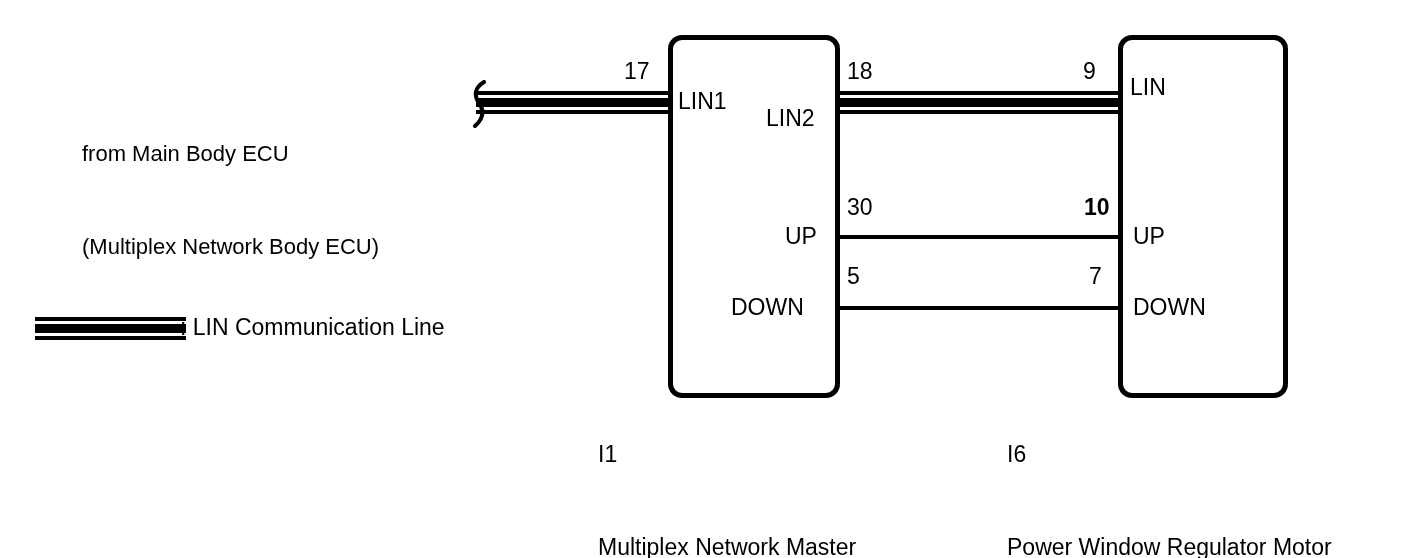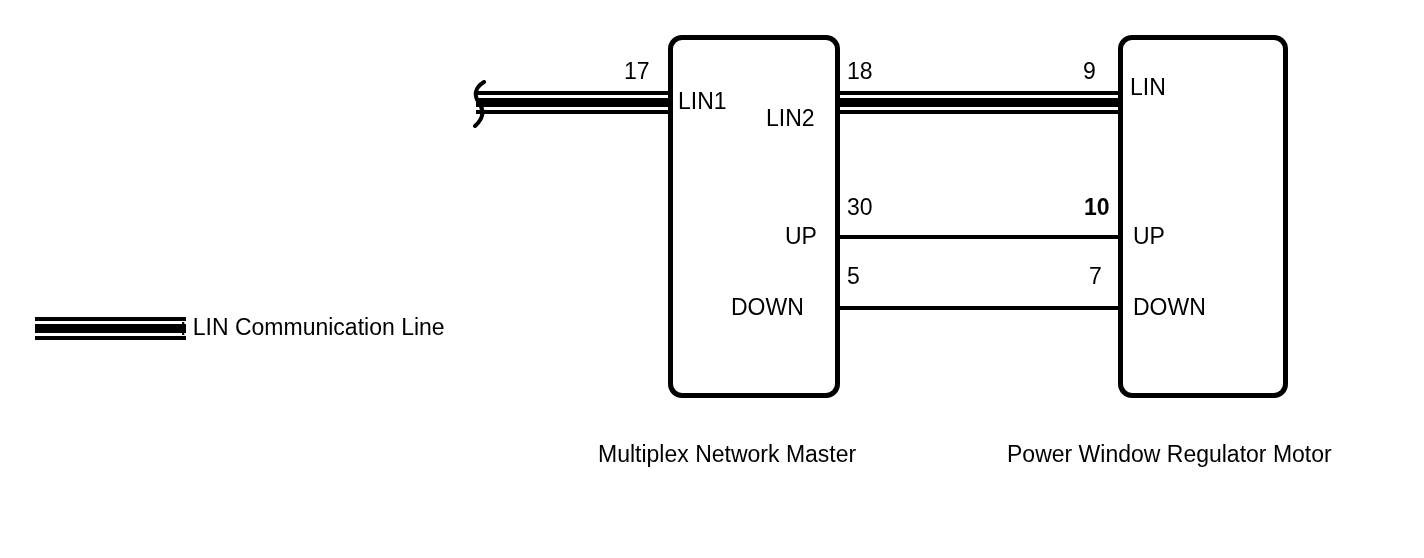--- a/index.html
+++ b/index.html
@@ -133,20 +133,24 @@
     line-height: 31px;
   }
   #cap-left  { left: 598px;  top: 377px; }
   #cap-right { left: 1007px; top: 377px; }
 </style>
 </head>
 <body>
 
 <div id="canvas">
 
+  <div class="txt source-note">
+    <div>from Main Body ECU</div>
+    <div>(Multiplex Network Body ECU)</div>
+  </div>
 
   <div class="legend-sym">
     <div class="b b1"></div>
     <div class="b b2"></div>
     <div class="b b3"></div>
   </div>
   <div class="txt legend-text">: LIN Communication Line</div>
 
   <svg id="bus-terminator" viewBox="0 0 22 48" xmlns="http://www.w3.org/2000/svg">
     <path d="M16 2 C 6 8, 6 16, 11 23 C 16 30, 16 38, 7 46" fill="none" stroke="#000000" stroke-width="4" stroke-linecap="round"></path>
@@ -182,22 +186,24 @@
   <div class="txt term" id="term-lin1">LIN1</div>
   <div class="txt term" id="term-lin2">LIN2</div>
   <div class="txt term" id="term-up-l">UP</div>
   <div class="txt term" id="term-down-l">DOWN</div>
 
   <div class="txt term" id="term-lin">LIN</div>
   <div class="txt term" id="term-up-r">UP</div>
   <div class="txt term" id="term-down-r">DOWN</div>
 
   <div class="txt caption" id="cap-left">
+    <div>I1</div>
     <div>Multiplex Network Master</div>
     
   </div>
 
   <div class="txt caption" id="cap-right">
+    <div>I6</div>
     <div>Power Window Regulator Motor</div>
     
   </div>
 
 </div>
 
 </body></html>

